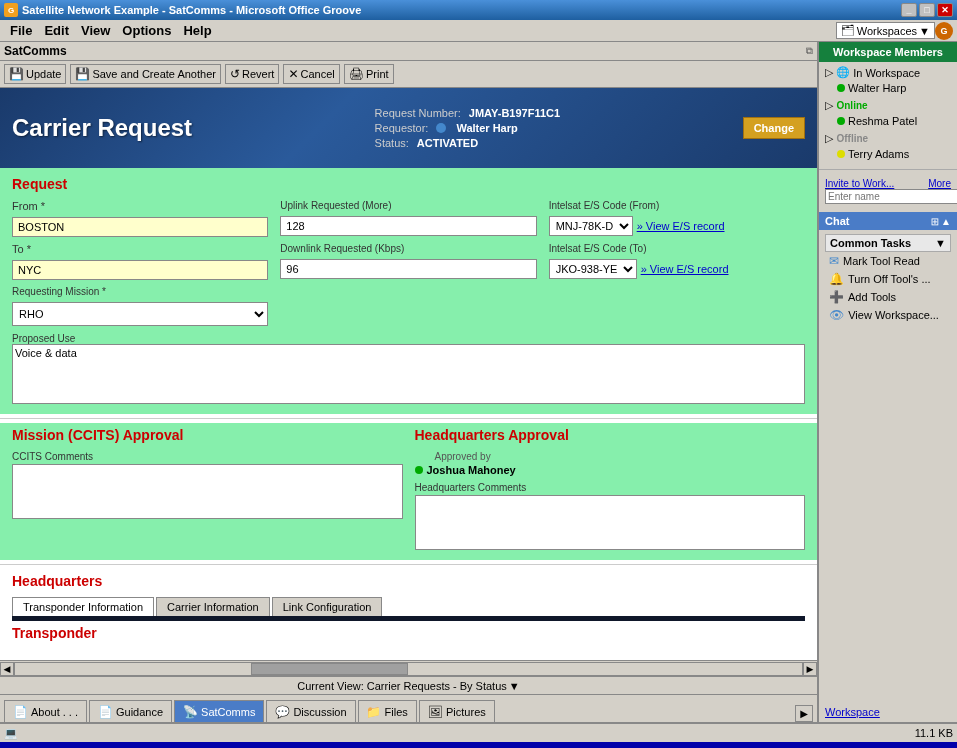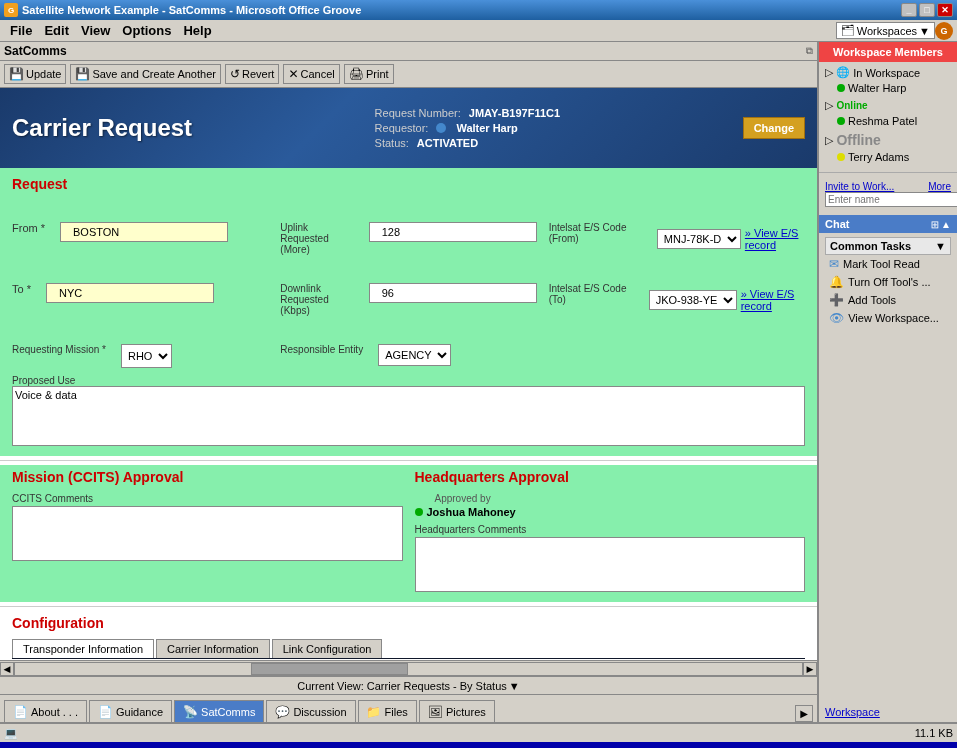--- a/index.html
+++ b/index.html
@@ -122,23 +122,23 @@
       padding: 4px 10px;
       cursor: pointer;
       font-size: 11px;
       font-weight: bold;
     }
     .user-icon-small { width: 10px; height: 10px; background: #4488cc; border-radius: 50%; display: inline-block; margin-right: 2px; }
 
     
     .form-section { padding: 8px 12px; background: #86efac; }
     .section-title { color: #cc0000; font-size: 14px; font-weight: bold; margin-bottom: 8px; }
-    .field-group { display: flex; flex-direction: row; gap: 15px; margin-top: 22px; }
+    .field-group { display: flex; flex-direction: column; gap: 5px; }
     .field-label { font-size: 10px; color: #333; }
-    .field-input { border: 1px solid #888; padding: 2px 12px; font-size: 11px; height: 20px; background: #ffffcc; }
+    .field-input { border: 1px solid #888; padding: 2px 5px; font-size: 11px; height: 20px; background: #ffffcc; }
     .field-input.white-bg { background: white; }
     .field-select { border: 1px solid #888; padding: 1px 2px; font-size: 11px; height: 20px; background: white; }
     .link-text { color: #0000cc; cursor: pointer; text-decoration: underline; font-size: 11px; }
 
     .proposed-use-group { margin-top: 6px; }
     .proposed-use-textarea { width: 100%; height: 60px; border: 1px solid #888; padding: 2px; font-size: 11px; resize: none; }
 
     .intelsat-row { display: flex; align-items: center; gap: 4px; }
 
     
@@ -147,21 +147,21 @@
     .approved-by-label { font-size: 10px; color: #555; margin-bottom: 2px; margin-left: 20px; }
     .approved-by-name { display: flex; align-items: center; gap: 4px; font-weight: bold; }
     .green-dot { width: 8px; height: 8px; background: #00aa00; border-radius: 50%; display: inline-block; }
     .comments-label { font-size: 10px; color: #333; margin-top: 6px; margin-bottom: 2px; }
     .comments-textarea { width: 100%; height: 55px; border: 1px solid #888; padding: 2px; font-size: 11px; resize: none; }
 
     .divider { border: none; border-top: 1px solid #ccc; margin: 4px 0; }
 
     
     .config-section { padding: 4px 12px 0; }
-    .config-tabs { display: flex; gap: 0; border-bottom: 1px solid #0f172a; margin-bottom: 0; }
+    .config-tabs { display: flex; gap: 0; border-bottom: 5px solid #0f172a; margin-bottom: 0; }
     .config-tab {
       padding: 3px 10px;
       border: 1px solid #888;
       background: #d4d0c8;
       cursor: pointer;
       font-size: 11px;
       margin-right: 2px;
       border-bottom: none;
     }
     .config-tab.active { background: white; }
@@ -238,21 +238,21 @@
 
     
     .right-panel {
       width: 140px;
       background: #d4d0c8;
       border-left: 2px solid #888;
       display: flex;
       flex-direction: column;
     }
     .right-panel-header {
-      background: #ef4444;
+      background: #15803d;
       color: white;
       font-weight: bold;
       padding: 4px 6px;
       font-size: 11px;
       text-align: center;
     }
     .workspace-section { padding: 4px 6px; }
     .workspace-group-label {
       display: flex;
       align-items: center;
@@ -264,21 +264,21 @@
       display: flex;
       align-items: center;
       gap: 3px;
       padding: 1px 4px;
       font-size: 11px;
       margin-left: 8px;
     }
     .status-dot-green { width: 8px; height: 8px; background: #00aa00; border-radius: 50%; }
     .status-dot-yellow { width: 8px; height: 8px; background: #dddd00; border-radius: 50%; }
     .online-label { color: #00aa00; font-weight: bold; font-size: 10px; }
-    .offline-label { color: #888; font-weight: bold; font-size: 14px; }
+    .offline-label { color: #888; font-weight: bold; font-size: 10px; }
     .workspace-divider { border: none; border-top: 1px solid #aaa; margin: 4px 0; }
 
     .invite-section { padding: 4px 6px; }
     .invite-row { display: flex; gap: 2px; }
     .invite-links { display: flex; justify-content: space-between; }
     .invite-link { color: #0000cc; cursor: pointer; text-decoration: underline; font-size: 10px; }
     .invite-input { flex: 1; border: 1px solid #888; padding: 1px 2px; font-size: 10px; }
 
     .chat-section {
       background: #4a7cc7;
@@ -447,26 +447,20 @@
           </div>
         </div>
 
         <div style="display: grid; grid-template-columns: 1fr 1fr 1fr; gap: 6px 12px; margin-bottom: 6px;">
           <div class="field-group">
             <label class="field-label">Requesting Mission *</label>
             <select class="field-select" style="height:24px;">
               <option>RHO</option>
             </select>
           </div>
-          <div class="field-group">
-            <label class="field-label">Responsible Entity</label>
-            <select class="field-select" style="height:22px;">
-              <option>AGENCY</option>
-            </select>
-          </div>
           <div></div>
         </div>
 
         <div class="proposed-use-group">
           <label class="field-label">Proposed Use</label>
           <textarea class="proposed-use-textarea" style="">Voice &amp; data</textarea>
         </div>
       </div>
 
       <hr class="divider">
@@ -489,21 +483,21 @@
             </div>
             <div class="comments-label">Headquarters Comments</div>
             <textarea class="comments-textarea" style=""></textarea>
           </div>
         </div>
       </div>
 
       <hr class="divider">
 
       <div class="config-section">
-        <div class="section-title">Configuration</div>
+        <div class="section-title">Headquarters</div>
         <div class="config-tabs">
           <div class="config-tab active">
             <span>Transponder Information</span>
           </div>
           <div class="config-tab">
             <span>Carrier Information</span>
           </div>
           <div class="config-tab">
             <span>Link Configuration</span>
           </div>

